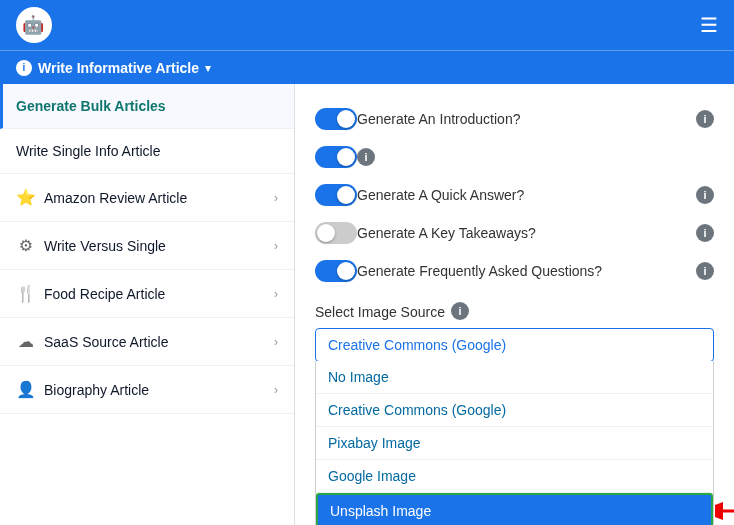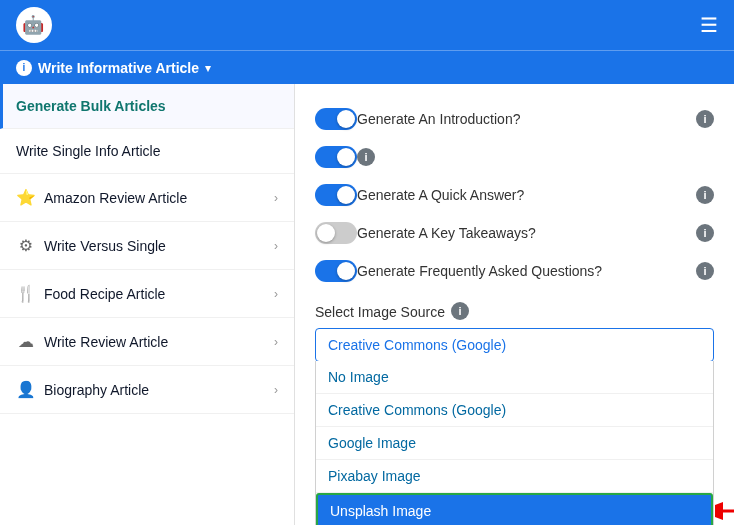--- a/index.html
+++ b/index.html
@@ -196,21 +196,21 @@
     </div>
 
     <div class="sidebar-item">
       <span class="sidebar-icon">🍴</span>
       <span class="sidebar-label">Food Recipe Article</span>
       <span class="sidebar-chevron">›</span>
     </div>
 
     <div class="sidebar-item">
       <span class="sidebar-icon">☁</span>
-      <span class="sidebar-label">Write Review Article</span>
+      <span class="sidebar-label">SaaS Source Article</span>
       <span class="sidebar-chevron">›</span>
     </div>
 
     <div class="sidebar-item">
       <span class="sidebar-icon">👤</span>
       <span class="sidebar-label">Biography Article</span>
       <span class="sidebar-chevron">›</span>
     </div>
 
   </div>
@@ -267,25 +267,25 @@
 
       <div class="dropdown-item">
         <span>No Image</span>
       </div>
 
       <div class="dropdown-item">
         <span>Creative Commons (Google)</span>
       </div>
 
       <div class="dropdown-item">
+        <span>Pixabay Image</span>
+      </div>
+
+      <div class="dropdown-item">
         <span>Google Image</span>
-      </div>
-
-      <div class="dropdown-item">
-        <span>Pixabay Image</span>
       </div>
 
       <div class="dropdown-item-wrapper" style="position:relative; display:flex; align-items:center;">
         <div class="dropdown-item selected-item" style="flex:1; border: 2.5px solid #28a745; border-radius:3px; background:#1a73e8; color:white; padding:8px 12px; position:relative;">
           <span>Unsplash Image</span>
         </div>
 
         <svg width="60" height="30" viewBox="0 0 60 30" style="position:absolute; right:-62px; top:50%; transform:translateY(-50%); pointer-events:none;">
           <defs>
             <marker id="arrowhead" markerWidth="8" markerHeight="6" refX="0" refY="3" orient="auto">

